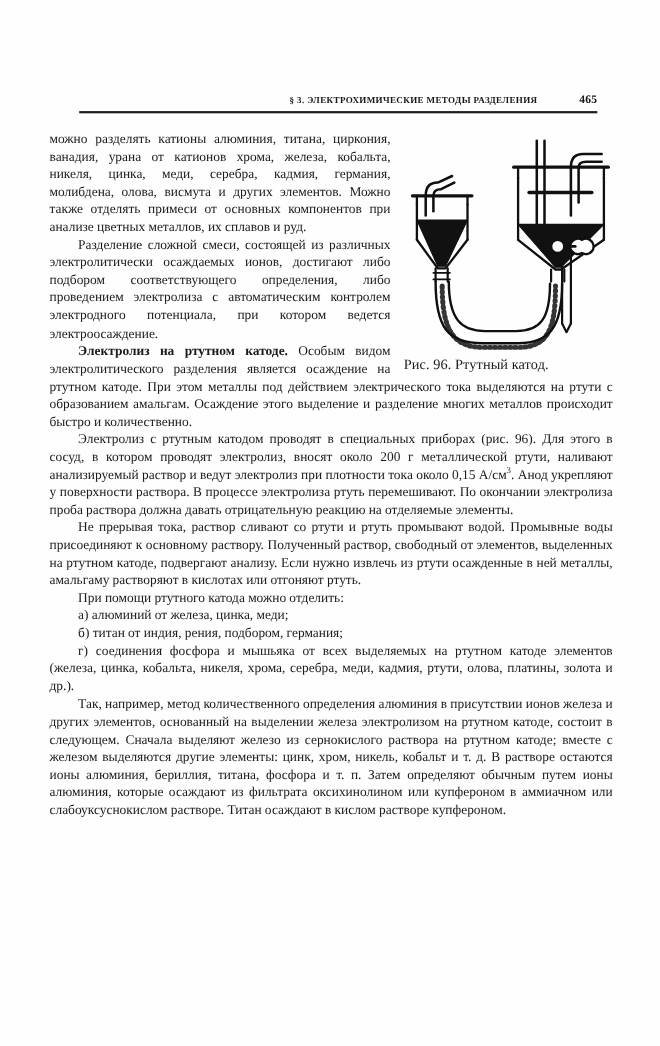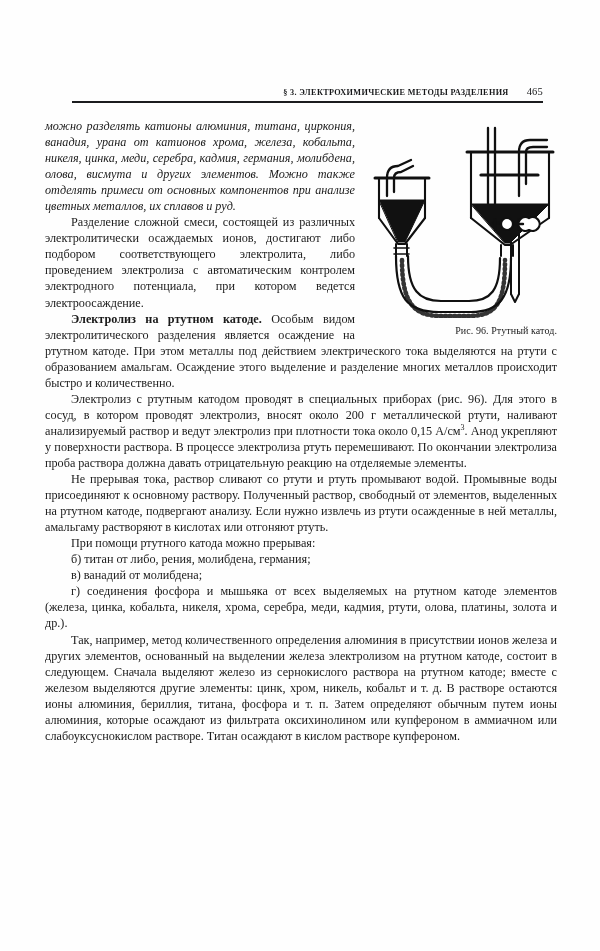--- a/index.html
+++ b/index.html
@@ -33,23 +33,23 @@
   .running-head-title {
     font-size: 8.2px;
     letter-spacing: 0.35px;
     font-weight: 700;
     color: #17181a;
     white-space: nowrap;
     text-transform: uppercase;
   }
   .running-head-folio {
     font-size: 10.5px;
-    font-weight: 400;
+    font-weight: 700;
     color: #17181a;
-    margin-left: 18px;
+    margin-left: 38px;
     letter-spacing: 0.2px;
   }
   .head-rule {
     position: absolute;
     left: 72px;
     top: 101px;
     width: 471px;
     height: 2px;
     background: #1b1c1e;
   }
@@ -66,21 +66,20 @@
     -webkit-hyphens: none;
     hyphens: none;
     word-spacing: -0.1px;
   }
   .body-col p {
     margin: 0;
     text-indent: 26px;
   }
   .body-col p.noindent {
     text-indent: 0;
-    font-style: italic;
   }
   .body-col p.listitem {
     text-indent: 26px;
   }
   .runin {
     font-weight: 700;
   }
   sup {
     font-size: 0.66em;
     vertical-align: super;
@@ -94,23 +93,23 @@
     shape-outside: inset(0);
   }
   .figure-art {
     display: block;
     width: 190px;
     height: 196px;
   }
   .figure-caption {
     display: block;
     margin-top: 7px;
-    font-size: 10px;
+    font-size: 13px;
     line-height: 12px;
-    text-align: right;
+    text-align: left;
     text-indent: 0;
     color: #1a1a1a;
     letter-spacing: 0.1px;
   }
 </style>
 </head>
 <body>
 
 <div class="page">
 
@@ -184,28 +183,28 @@
         <g fill="none" stroke="#101010" stroke-linecap="round">
           <path d="M29 134 C29 176 40 190 72 190 L104 190 C132 190 144 176 144 136" stroke-width="2.2"></path>
           <path d="M41 134 C41 168 52 179 74 179 L102 179 C124 179 133 168 133 136" stroke-width="2.2"></path>
           <path d="M35 138 C35 180 46 194 74 194 L102 194 C130 194 138 180 138 138" stroke-width="4.6" stroke-dasharray="1.4 3.2" opacity="0.85"></path>
         </g>
       </svg>
       <span class="figure-caption">Рис. 96. Ртутный катод.</span>
     </div>
 
     <p class="noindent">можно разделять катионы алюминия, титана, циркония, ванадия, урана от катионов хрома, железа, кобальта, никеля, цинка, меди, серебра, кадмия, германия, молибдена, олова, висмута и других элементов. Можно также отделять примеси от основных компонентов при анализе цветных металлов, их сплавов и руд.</p>
-    <p>Разделение сложной смеси, состоящей из различных электролитически осаждаемых ионов, достигают либо подбором соответствующего электролита, либо проведением электролиза с автоматическим контролем электродного потенциала, при котором ведется электроосаждение.</p>
+    <p>Разделение сложной смеси, состоящей из различных электролитически осаждаемых ионов, достигают либо подбором соответствующего определения, либо проведением электролиза с автоматическим контролем электродного потенциала, при котором ведется электроосаждение.</p>
     <p>
       <span class="runin">Электролиз на ртутном катоде.</span><span> Особым видом электролитического разделения является осаждение на ртутном катоде. При этом металлы под действием электрического тока выделяются на ртути с образованием амальгам. Осаждение этого выделение и разделение многих металлов происходит быстро и количественно.</span>
     </p>
     <p>
       <span>Электролиз с ртутным катодом проводят в специальных приборах (рис. 96). Для этого в сосуд, в котором проводят электролиз, вносят около 200 г металлической ртути, наливают анализируемый раствор и ведут электролиз при плотности тока около 0,15 А/см</span><sup>3</sup><span>. Анод укрепляют у поверхности раствора. В процессе электролиза ртуть перемешивают. По окончании электролиза проба раствора должна давать отрицательную реакцию на отделяемые элементы.</span>
     </p>
     <p>Не прерывая тока, раствор сливают со ртути и ртуть промывают водой. Промывные воды присоединяют к основному раствору. Полученный раствор, свободный от элементов, выделенных на ртутном катоде, подвергают анализу. Если нужно извлечь из ртути осажденные в ней металлы, амальгаму растворяют в кислотах или отгоняют ртуть.</p>
-    <p>При помощи ртутного катода можно прерывая:</p>
-    <p class="listitem">б)  титан от либо, рения, молибдена, германия;</p>
-    <p class="listitem">в)  ванадий от молибдена;</p>
+    <p>При помощи ртутного катода можно отделить:</p>
+    <p class="listitem">а)  алюминий от железа, цинка, меди;</p>
+    <p class="listitem">б)  титан от индия, рения, подбором, германия;</p>
     <p class="listitem">г) соединения фосфора и мышьяка от всех выделяемых на ртутном катоде элементов (железа, цинка, кобальта, никеля, хрома, серебра, меди, кадмия, ртути, олова, платины, золота и др.).</p>
     <p>Так, например, метод количественного определения алюминия в присутствии ионов железа и других элементов, основанный на выделении железа электролизом на ртутном катоде, состоит в следующем. Сначала выделяют железо из сернокислого раствора на ртутном катоде; вместе с железом выделяются другие элементы: цинк, хром, никель, кобальт и т. д. В растворе остаются ионы алюминия, бериллия, титана, фосфора и т. п. Затем определяют обычным путем ионы алюминия, которые осаждают из фильтрата оксихинолином или купфероном в аммиачном или слабоуксуснокислом растворе. Титан осаждают в кислом растворе купфероном.</p>
   </div>
 
 </div>
 
 </body></html>

